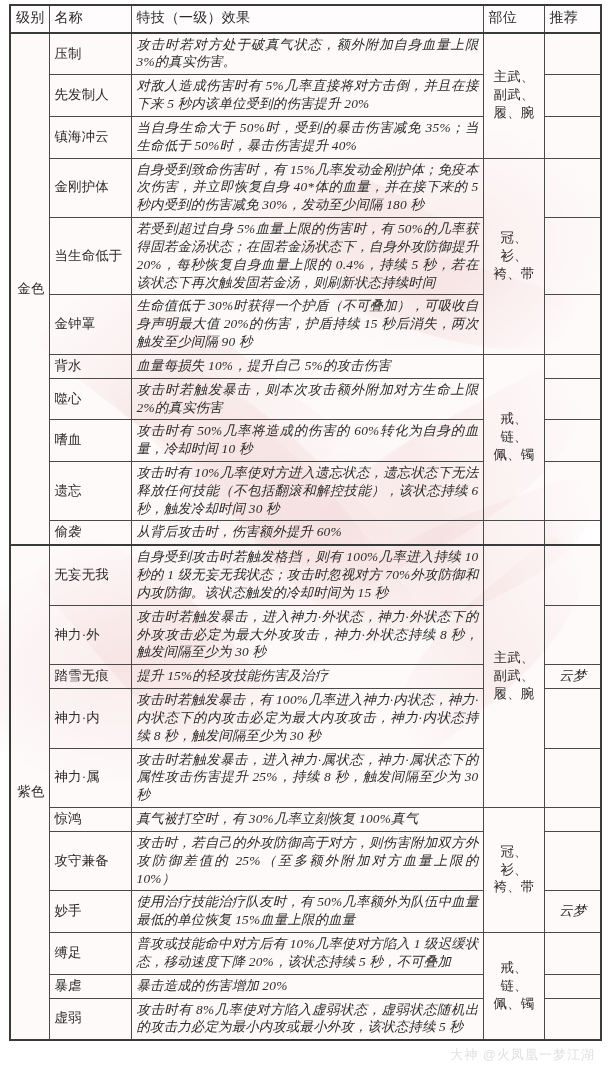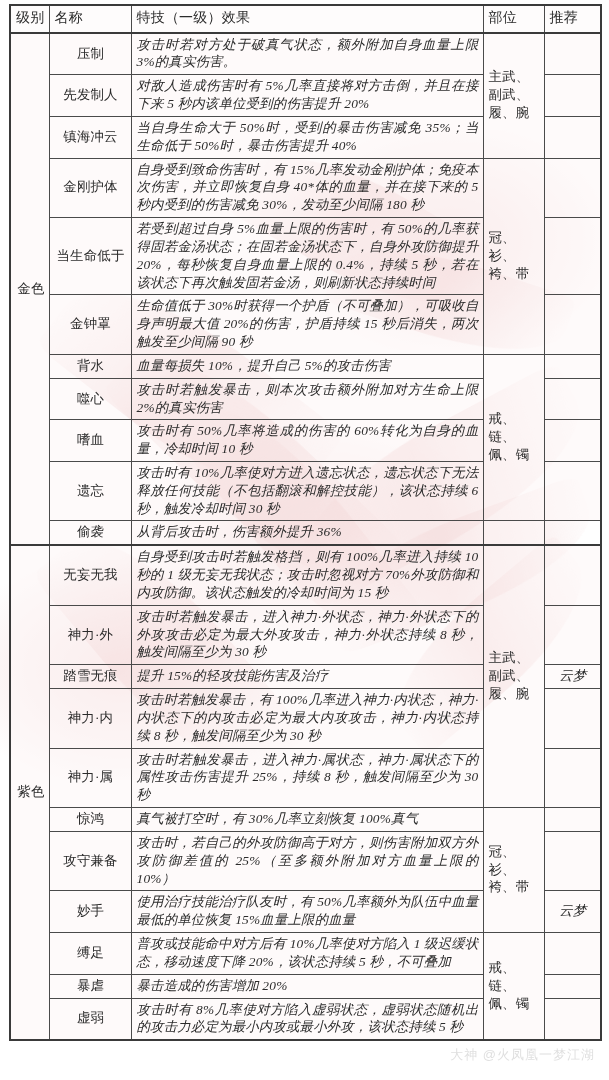--- a/index.html
+++ b/index.html
@@ -69,34 +69,34 @@
   col.c-effect{width:352px;}
   col.c-slot{width:61px;}
   col.c-rec{width:57px;}
 
   td.grade{
     text-align:right;
     font-size:14px;
     letter-spacing:1px;
   }
   td.name{
-    text-align:center;
+    text-align:left;
     font-size:14px;
     letter-spacing:0.5px;
     padding-left:2px;padding-right:2px;
   }
   td.effect{
     text-align:justify;
     text-justify:inter-ideograph;
     line-height:1.36;
     padding:3px 5px 4px 7px;
     font-style:italic;
   }
   td.slot{
-    text-align:left;
+    text-align:center;
     font-size:14px;
     line-height:1.45;
     letter-spacing:0.5px;
     padding-left:3px;padding-right:3px;
   }
   td.rec{
     text-align:center;
     font-size:14px;
     letter-spacing:0.5px;
     font-style:italic;
@@ -202,21 +202,21 @@
           <td class="effect">攻击时有 50%几率将造成的伤害的 60%转化为自身的血量，冷却时间 10 秒</td>
           <td class="rec"></td>
         </tr>
         <tr>
           <td class="name">遗忘</td>
           <td class="effect">攻击时有 10%几率使对方进入遗忘状态，遗忘状态下无法释放任何技能（不包括翻滚和解控技能），该状态持续 6 秒，触发冷却时间 30 秒</td>
           <td class="rec"></td>
         </tr>
         <tr>
           <td class="name">偷袭</td>
-          <td class="effect">从背后攻击时，伤害额外提升 36%</td>
+          <td class="effect">从背后攻击时，伤害额外提升 60%</td>
           <td class="rec"></td>
         </tr>
         <tr class="section-start">
           <td class="grade" rowspan="11">紫色</td>
           <td class="name">无妄无我</td>
           <td class="effect">自身受到攻击时若触发格挡，则有 100%几率进入持续 10 秒的 1 级无妄无我状态；攻击时忽视对方 70%外攻防御和内攻防御。该状态触发的冷却时间为 15 秒</td>
           <td class="slot" rowspan="5">主武、副武、履、腕</td>
           <td class="rec"></td>
         </tr>
         <tr>

